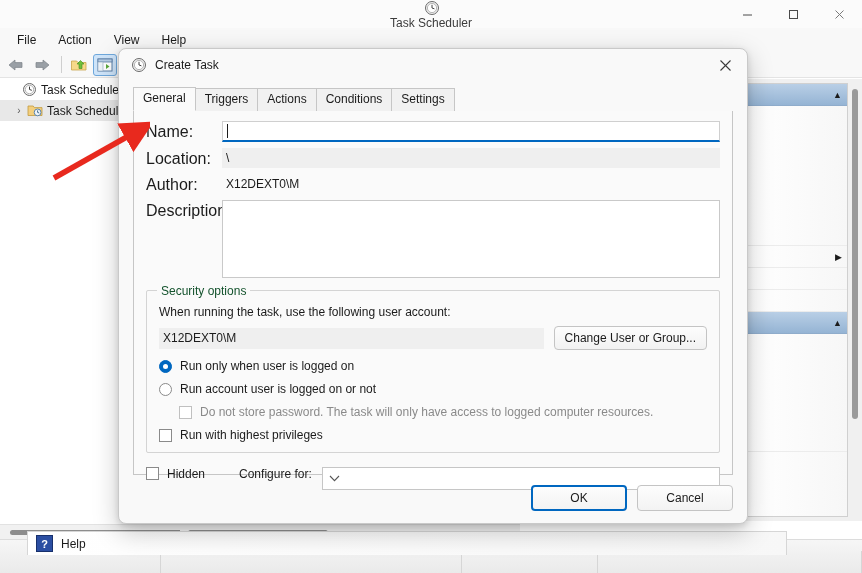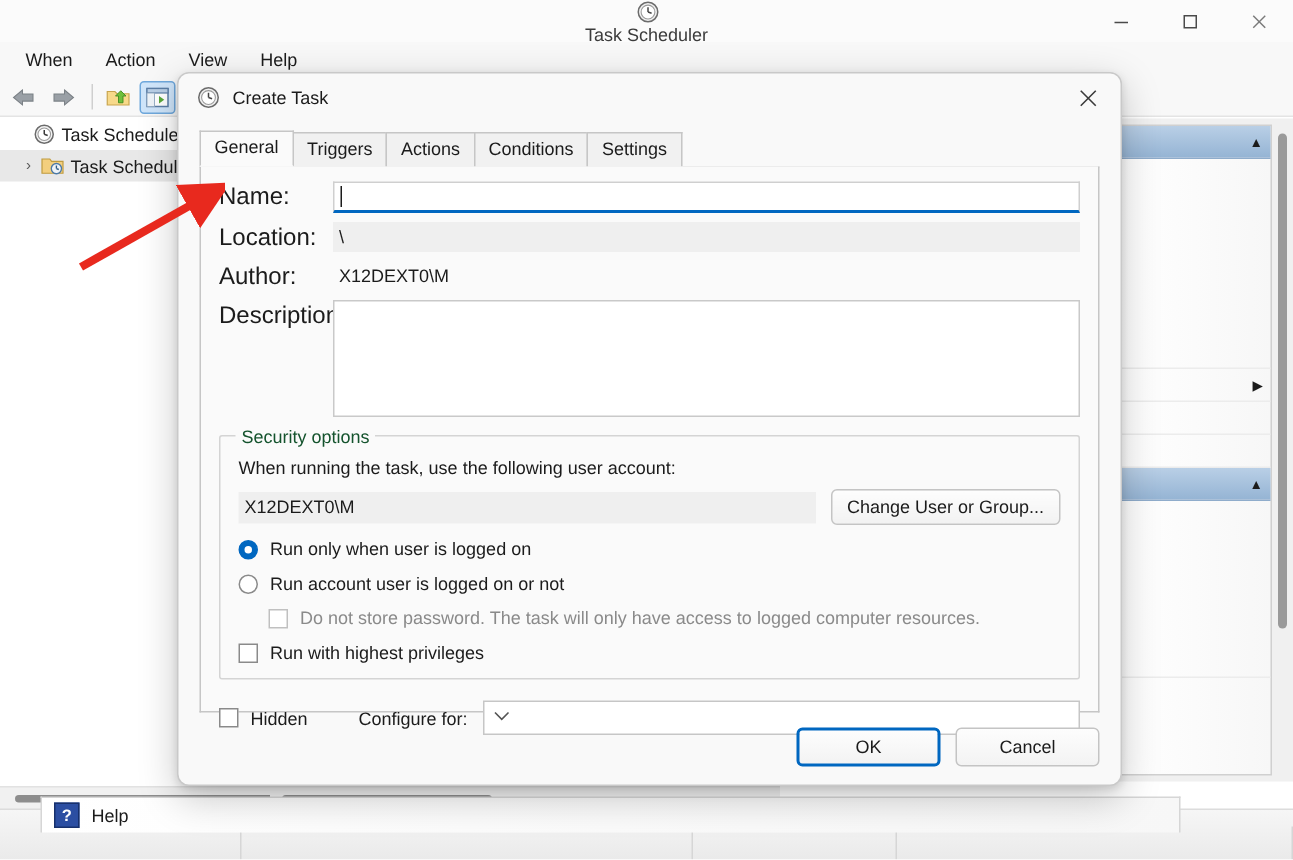--- a/index.html
+++ b/index.html
@@ -335,21 +335,21 @@
   .chk {
     width:13px;height:13px;
     border:1px solid #8a8a8a; background:#fff;
     margin-right:8px; box-sizing:border-box; flex:none;
   }
   .chk.dim { border-color:#c0c0c0; }
   .opt-lbl { font-size:12px; }
   .opt-lbl.dim { color:#8a8a8a; }
 
   .bottomrow {
-    display:flex; align-items:center; margin-top: 14px;
+    display:flex; align-items:flex-start; margin-top: 14px;
   }
   .bottomrow .cfg-label { font-size:12px; margin: 0 10px 0 34px; }
   .select {
     flex:1; height: 23px;
     background:#ffffff;
     border:1px solid #c6c6c6;
     box-sizing:border-box;
     display:flex; align-items:center;
     padding: 0 6px 0 6px;
     font-size:12px;
@@ -411,21 +411,21 @@
         <div class="winctrl close">
           <svg width="11" height="11" viewBox="0 0 11 11">
               <line x1="1.5" y1="1.5" x2="9.5" y2="9.5" stroke="#7a7a7a" stroke-width="1"></line>
               <line x1="9.5" y1="1.5" x2="1.5" y2="9.5" stroke="#7a7a7a" stroke-width="1"></line>
             </svg>
         </div>
       </div>
     </div>
 
     <div class="menubar">
-      <div class="menuitem">When</div>
+      <div class="menuitem">File</div>
       <div class="menuitem">Action</div>
       <div class="menuitem">View</div>
       <div class="menuitem">Help</div>
     </div>
 
     <div class="toolbar">
       <div class="tb-btn">
         <svg width="18" height="14" viewBox="0 0 18 14">
           <path d="M8 2 L2 7 L8 12 L8 9.4 L15 9.4 L15 4.6 L8 4.6 Z" fill="#9aa0a6" stroke="#7b8186" stroke-width="0.7"></path>
         </svg>

